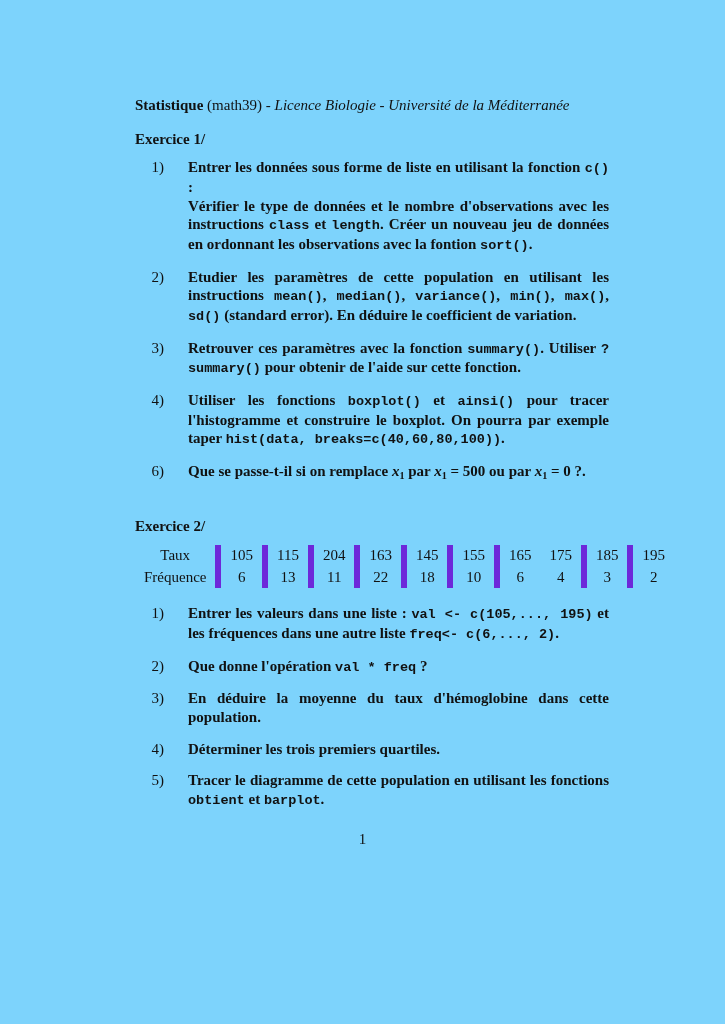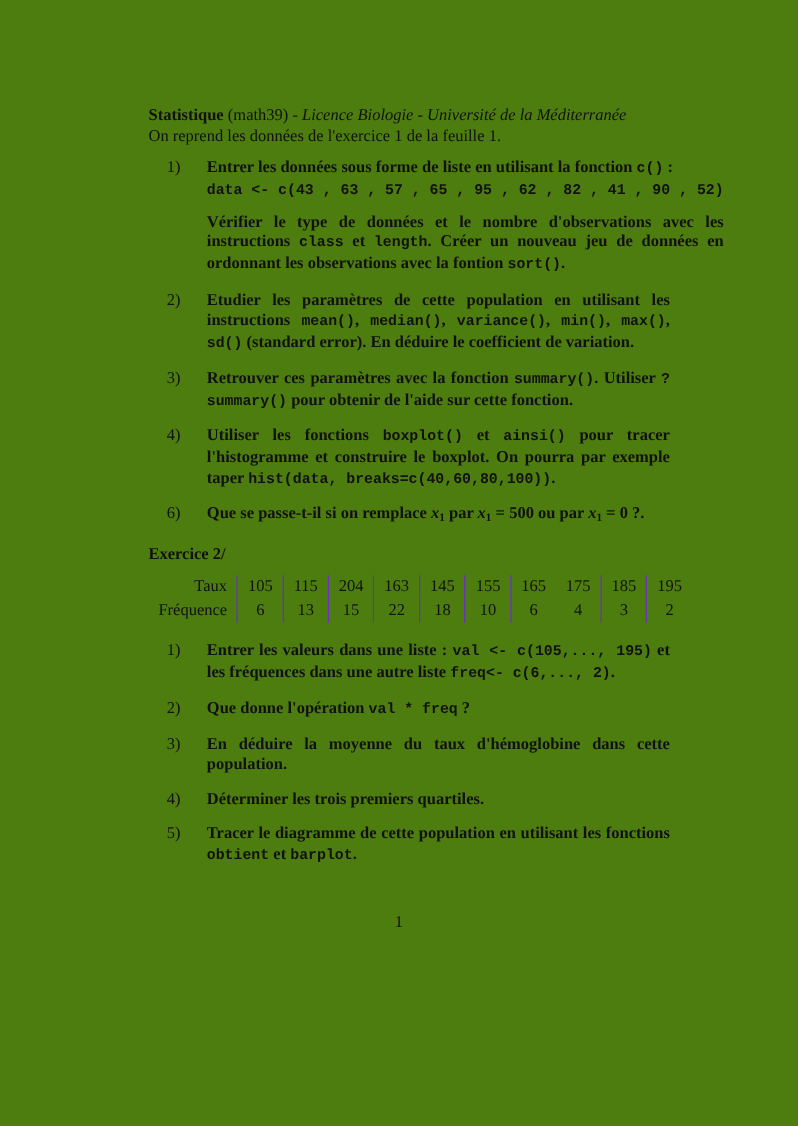--- a/index.html
+++ b/index.html
@@ -4,21 +4,21 @@
 <style>
   html, body {
     margin: 0;
     padding: 0;
     background: #ffffff;
   }
   .page {
     position: relative;
     width: 725px;
     height: 1024px;
-    background: #4d7c0f;
+    background: #7dd3fc;
     color: #111111;
     font-family: "Liberation Serif", "DejaVu Serif", serif;
     font-size: 15px;
     line-height: 1.24;
     overflow: hidden;
   }
   .content {
     position: absolute;
     left: 135px;
     top: 96px;
@@ -38,21 +38,21 @@
   .s-sub {
     font-size: 0.68em;
     vertical-align: -0.28em;
   }
   .ex-title {
     font-size: 1em;
     font-weight: bold;
     margin: 15px 0 0 0;
   }
   .ex-title-2 {
-    margin-top: 16px;
+    margin-top: 34px;
   }
   .intro {
     margin: 0;
     text-align: justify;
   }
   .list {
     margin-top: 10px;
   }
   .item {
     display: flex;
@@ -76,29 +76,28 @@
     font-family: "Liberation Mono", "DejaVu Sans Mono", monospace;
     font-size: 0.90em;
     margin: 3px 0 10px 0;
     white-space: nowrap;
   }
   table.freq {
     border-collapse: collapse;
     margin: 10px auto 16px auto;
   }
   table.freq td {
-    border-left: 1px solid #6d28d9;
+    border-left: 6px solid #6d28d9;
     padding: 1px 9px;
     text-align: center;
     font-size: 15px;
     line-height: 1.3;
   }
   table.freq td:first-child {
     border-left: none;
-    text-align: right;
   }
   
   table.freq td:nth-child(9) {
     border-left: none;
     text-align: center;
   }
   .pagenum {
     position: absolute;
     left: 0;
     right: 0;
@@ -107,29 +106,28 @@
   }
 </style>
 </head>
 <body>
 
 <div class="page">
   <div class="content">
 
     <p class="hline1"><span class="s-bold">Statistique</span><span> (math39) - </span><span class="s-italic">Licence Biologie - Université de la Méditerranée</span></p>
 
-    <p class="intro">On reprend les données de l'exercice 1 de la feuille 1.</p>
+    <h2 class="ex-title">Exercice 1/</h2>
 
     <div class="list">
 
       <div class="item">
         <div class="num">1)</div>
         <div class="body">
           <p><span>Entrer les données sous forme de liste en utilisant la fonction </span><span class="s-code">c()</span><span> :</span></p>
-          <div class="codeline">data &lt;- c(43 , 63 , 57 , 65 , 95 , 62 , 82 , 41 , 90 , 52)</div>
           <p><span>Vérifier le type de données et le nombre d'observations avec les instructions </span><span class="s-code">class</span><span> et </span><span class="s-code">length</span><span>. Créer un nouveau jeu de données en ordonnant les observations avec la fontion </span><span class="s-code">sort()</span><span>.</span></p>
         </div>
       </div>
 
       <div class="item">
         <div class="num">2)</div>
         <div class="body">
           <p><span>Etudier les paramètres de cette population en utilisant les instructions </span><span class="s-code">mean()</span><span>, </span><span class="s-code">median()</span><span>, </span><span class="s-code">variance()</span><span>, </span><span class="s-code">min()</span><span>, </span><span class="s-code">max()</span><span>, </span><span class="s-code">sd()</span><span> (standard error). En déduire le coefficient de variation.</span></p>
         </div>
       </div>
@@ -171,21 +169,21 @@
             <td>155</td>
             <td>165</td>
             <td>175</td>
             <td>185</td>
             <td>195</td>
           </tr>
         <tr>
             <td>Fréquence</td>
             <td>6</td>
             <td>13</td>
-            <td>15</td>
+            <td>11</td>
             <td>22</td>
             <td>18</td>
             <td>10</td>
             <td>6</td>
             <td>4</td>
             <td>3</td>
             <td>2</td>
           </tr>
       </tbody>
     </table>

